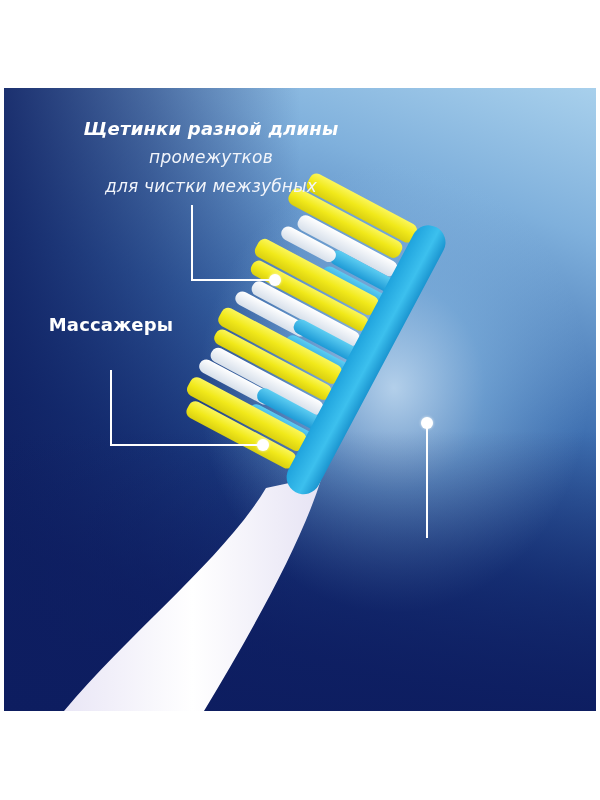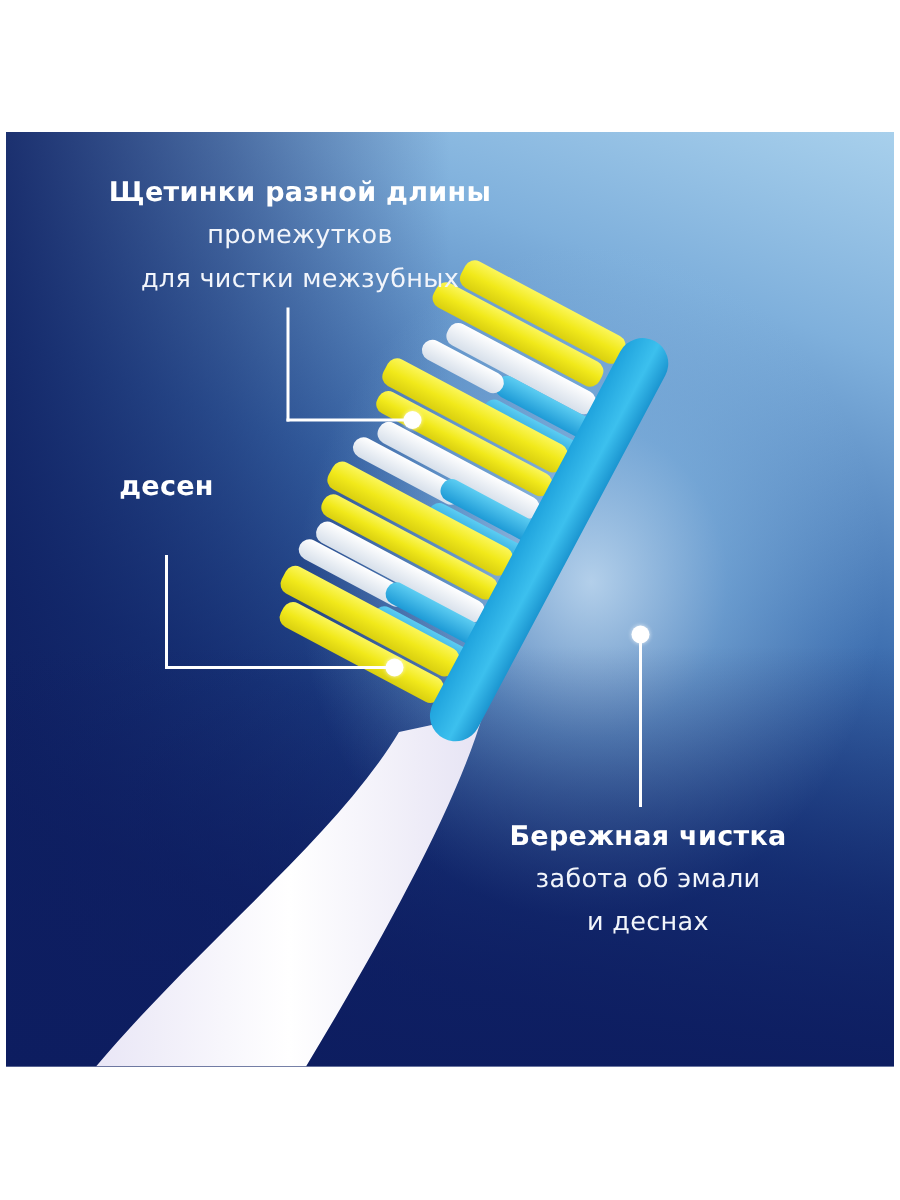--- a/index.html
+++ b/index.html
@@ -86,36 +86,31 @@
         <rect x="-95" y="100" width="70" height="15" rx="7" fill="url(#blu)"></rect>
 
         <rect x="-160" y="104" width="130" height="20" rx="7" fill="url(#yel)"></rect>
         <rect x="-150" y="126" width="120" height="18" rx="7" fill="url(#yel)"></rect>
       </g>
 
       <rect x="-32" y="-140" width="34" height="300" rx="17" fill="url(#headGrad)"></rect>
     </g>
   </svg>
 
-  <div class="label" style="left:46px; top:26px; width:300px;">
+  <div class="label" style="left:57px; top:26px; width:300px;font-style:italic;">
     <span class="bold">Щетинки разной длины</span>
     <span class="light">промежутков</span>
     <span class="light">для чистки межзубных</span>
   </div>
   <div class="leader" style="left:187px; top:117px; width:2px; height:76px;"></div>
   <div class="leader" style="left:187px; top:191px; width:80px; height:2px;"></div>
   <div class="dot" style="left:265px; top:186px;"></div>
 
   <div class="label" style="left:7px; top:222px; width:200px;">
-    <span class="bold">десен</span>
+    <span class="bold">Массажеры</span>
   </div>
   <div class="leader" style="left:106px; top:282px; width:2px; height:76px;"></div>
   <div class="leader" style="left:106px; top:356px; width:150px; height:2px;"></div>
   <div class="dot" style="left:253px; top:351px;"></div>
 
   <div class="dot" style="left:417px; top:329px;"></div>
   <div class="leader" style="left:422px; top:338px; width:2px; height:112px;"></div>
-  <div class="label" style="left:318px; top:455px; width:220px;">
-    <span class="bold">Бережная чистка</span>
-    <span class="light">забота об эмали</span>
-    <span class="light">и деснах</span>
-  </div>
 </div>
 
 </body></html>

